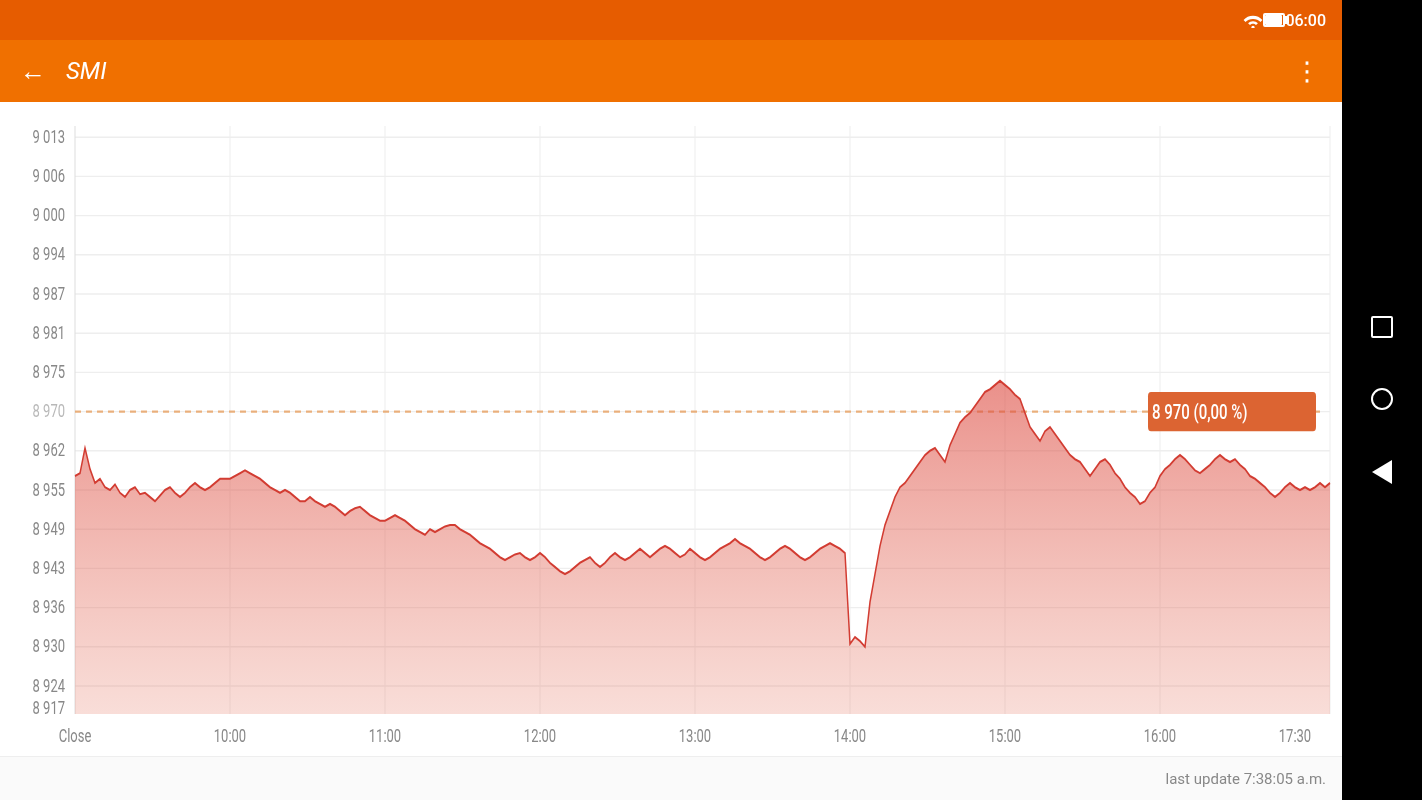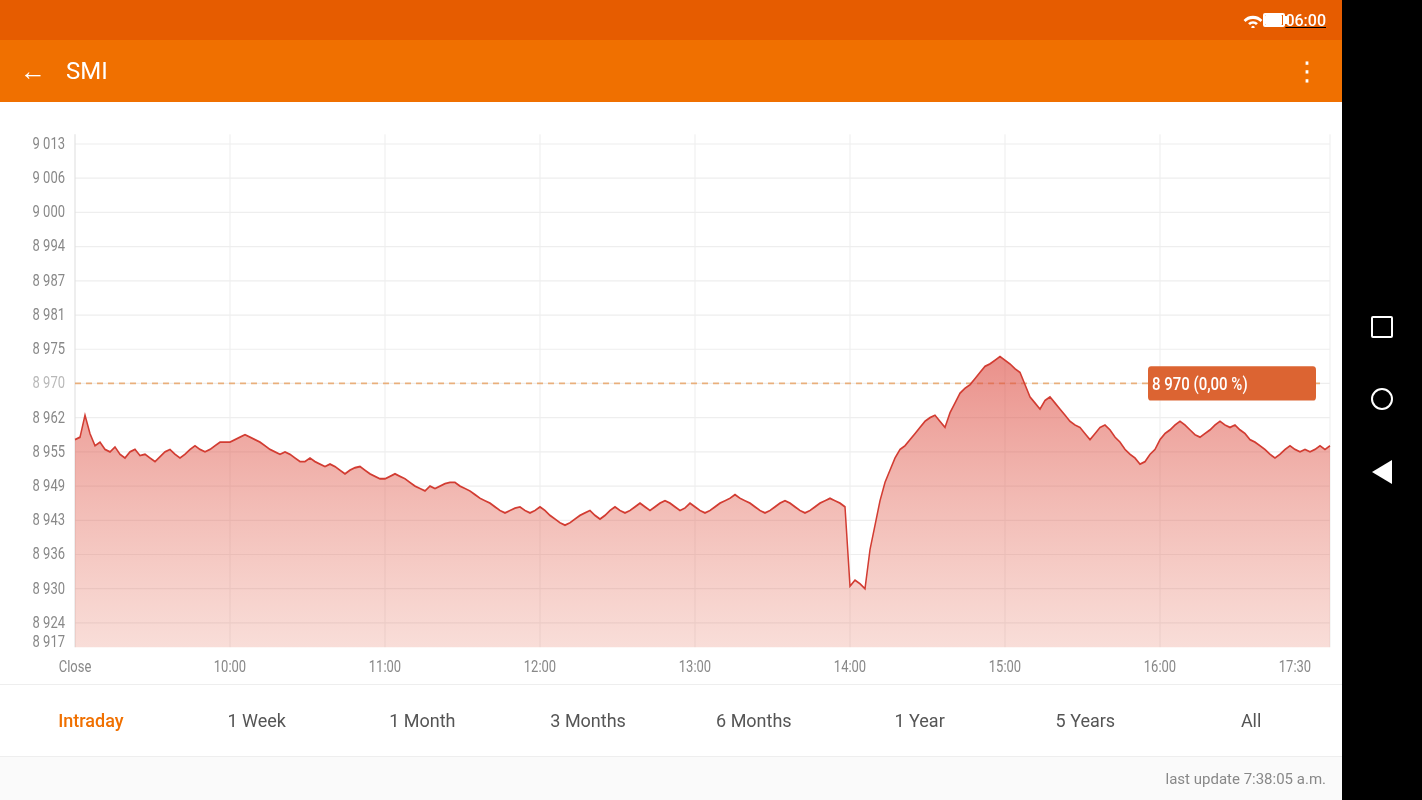--- a/index.html
+++ b/index.html
@@ -29,21 +29,20 @@
       display: flex;
       align-items: center;
       justify-content: flex-end;
       padding: 0 16px;
       gap: 8px;
     }
 
     #status-bar .status-icons {
       display: flex;
       align-items: center;
-      text-decoration: underline;
     }
 
     .wifi-icon {
       width: 20px;
       height: 16px;
     }
 
     .battery-icon {
       width: 22px;
       height: 14px;
@@ -92,36 +91,37 @@
       cursor: pointer;
       padding: 4px;
       line-height: 1;
     }
 
     #app-title {
       color: #fff;
       font-size: 24px;
       font-weight: 400;
       flex: 1;
+      font-style: italic;
     }
 
     #more-button {
       color: #fff;
       font-size: 26px;
       cursor: pointer;
       padding: 4px;
       letter-spacing: 2px;
     }
 
     
     #chart-container {
       flex: 1;
       position: relative;
       background: #fff;
-      padding: 20px 0 0 0;
+      padding: 10px 0 0 0;
     }
 
     #chart-svg {
       width: 100%;
       height: 100%;
     }
 
     
     #period-selector {
       background: #fff;
@@ -339,30 +339,20 @@
       <text x="385" y="450" text-anchor="middle" font-size="13" fill="#888">11:00</text>
       <text x="540" y="450" text-anchor="middle" font-size="13" fill="#888">12:00</text>
       <text x="695" y="450" text-anchor="middle" font-size="13" fill="#888">13:00</text>
       <text x="850" y="450" text-anchor="middle" font-size="13" fill="#888">14:00</text>
       <text x="1005" y="450" text-anchor="middle" font-size="13" fill="#888">15:00</text>
       <text x="1160" y="450" text-anchor="middle" font-size="13" fill="#888">16:00</text>
       <text x="1295" y="450" text-anchor="middle" font-size="13" fill="#888">17:30</text>
     </svg>
   </div>
 
-  <div id="period-selector">
-    <div class="period-item active">Intraday</div>
-    <div class="period-item">1 Week</div>
-    <div class="period-item">1 Month</div>
-    <div class="period-item">3 Months</div>
-    <div class="period-item">6 Months</div>
-    <div class="period-item">1 Year</div>
-    <div class="period-item">5 Years</div>
-    <div class="period-item">All</div>
-  </div>
 
   <div id="status-footer">
     <span id="last-update">last update 7:38:05 a.m.</span>
   </div>
 </div>
 
 <div id="nav-bar">
   <div class="nav-icon">
     <div class="nav-square"></div>
   </div>

